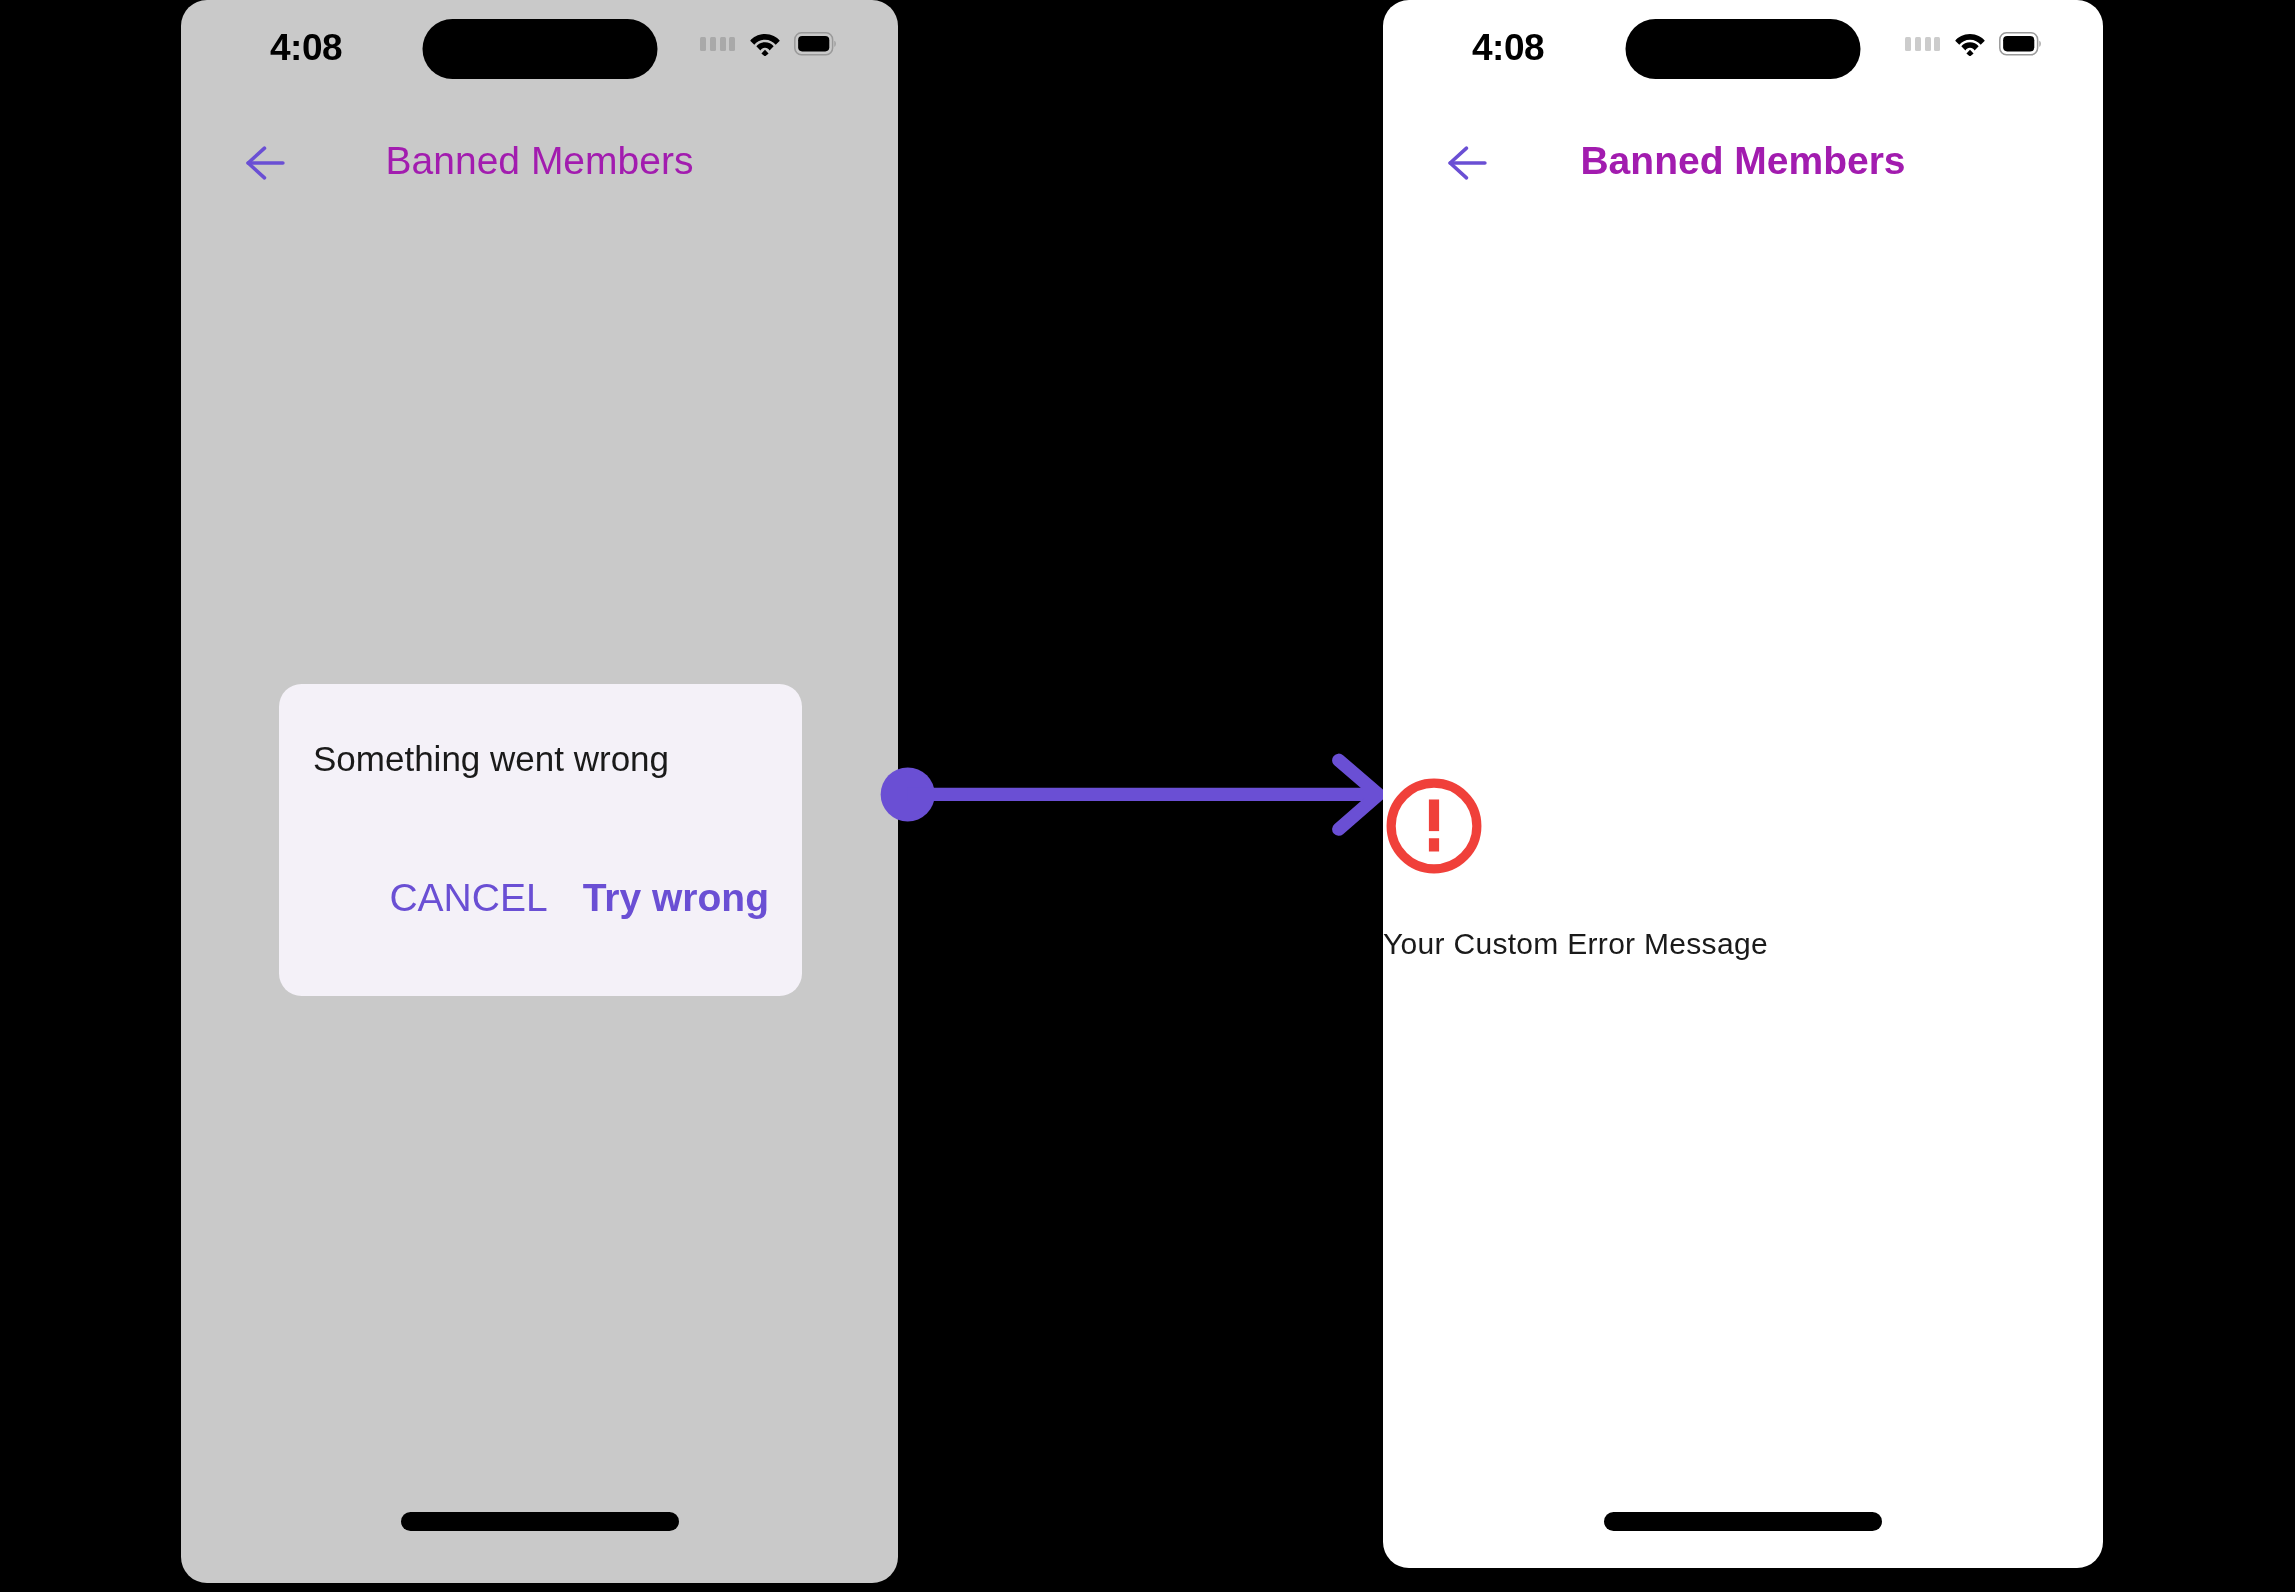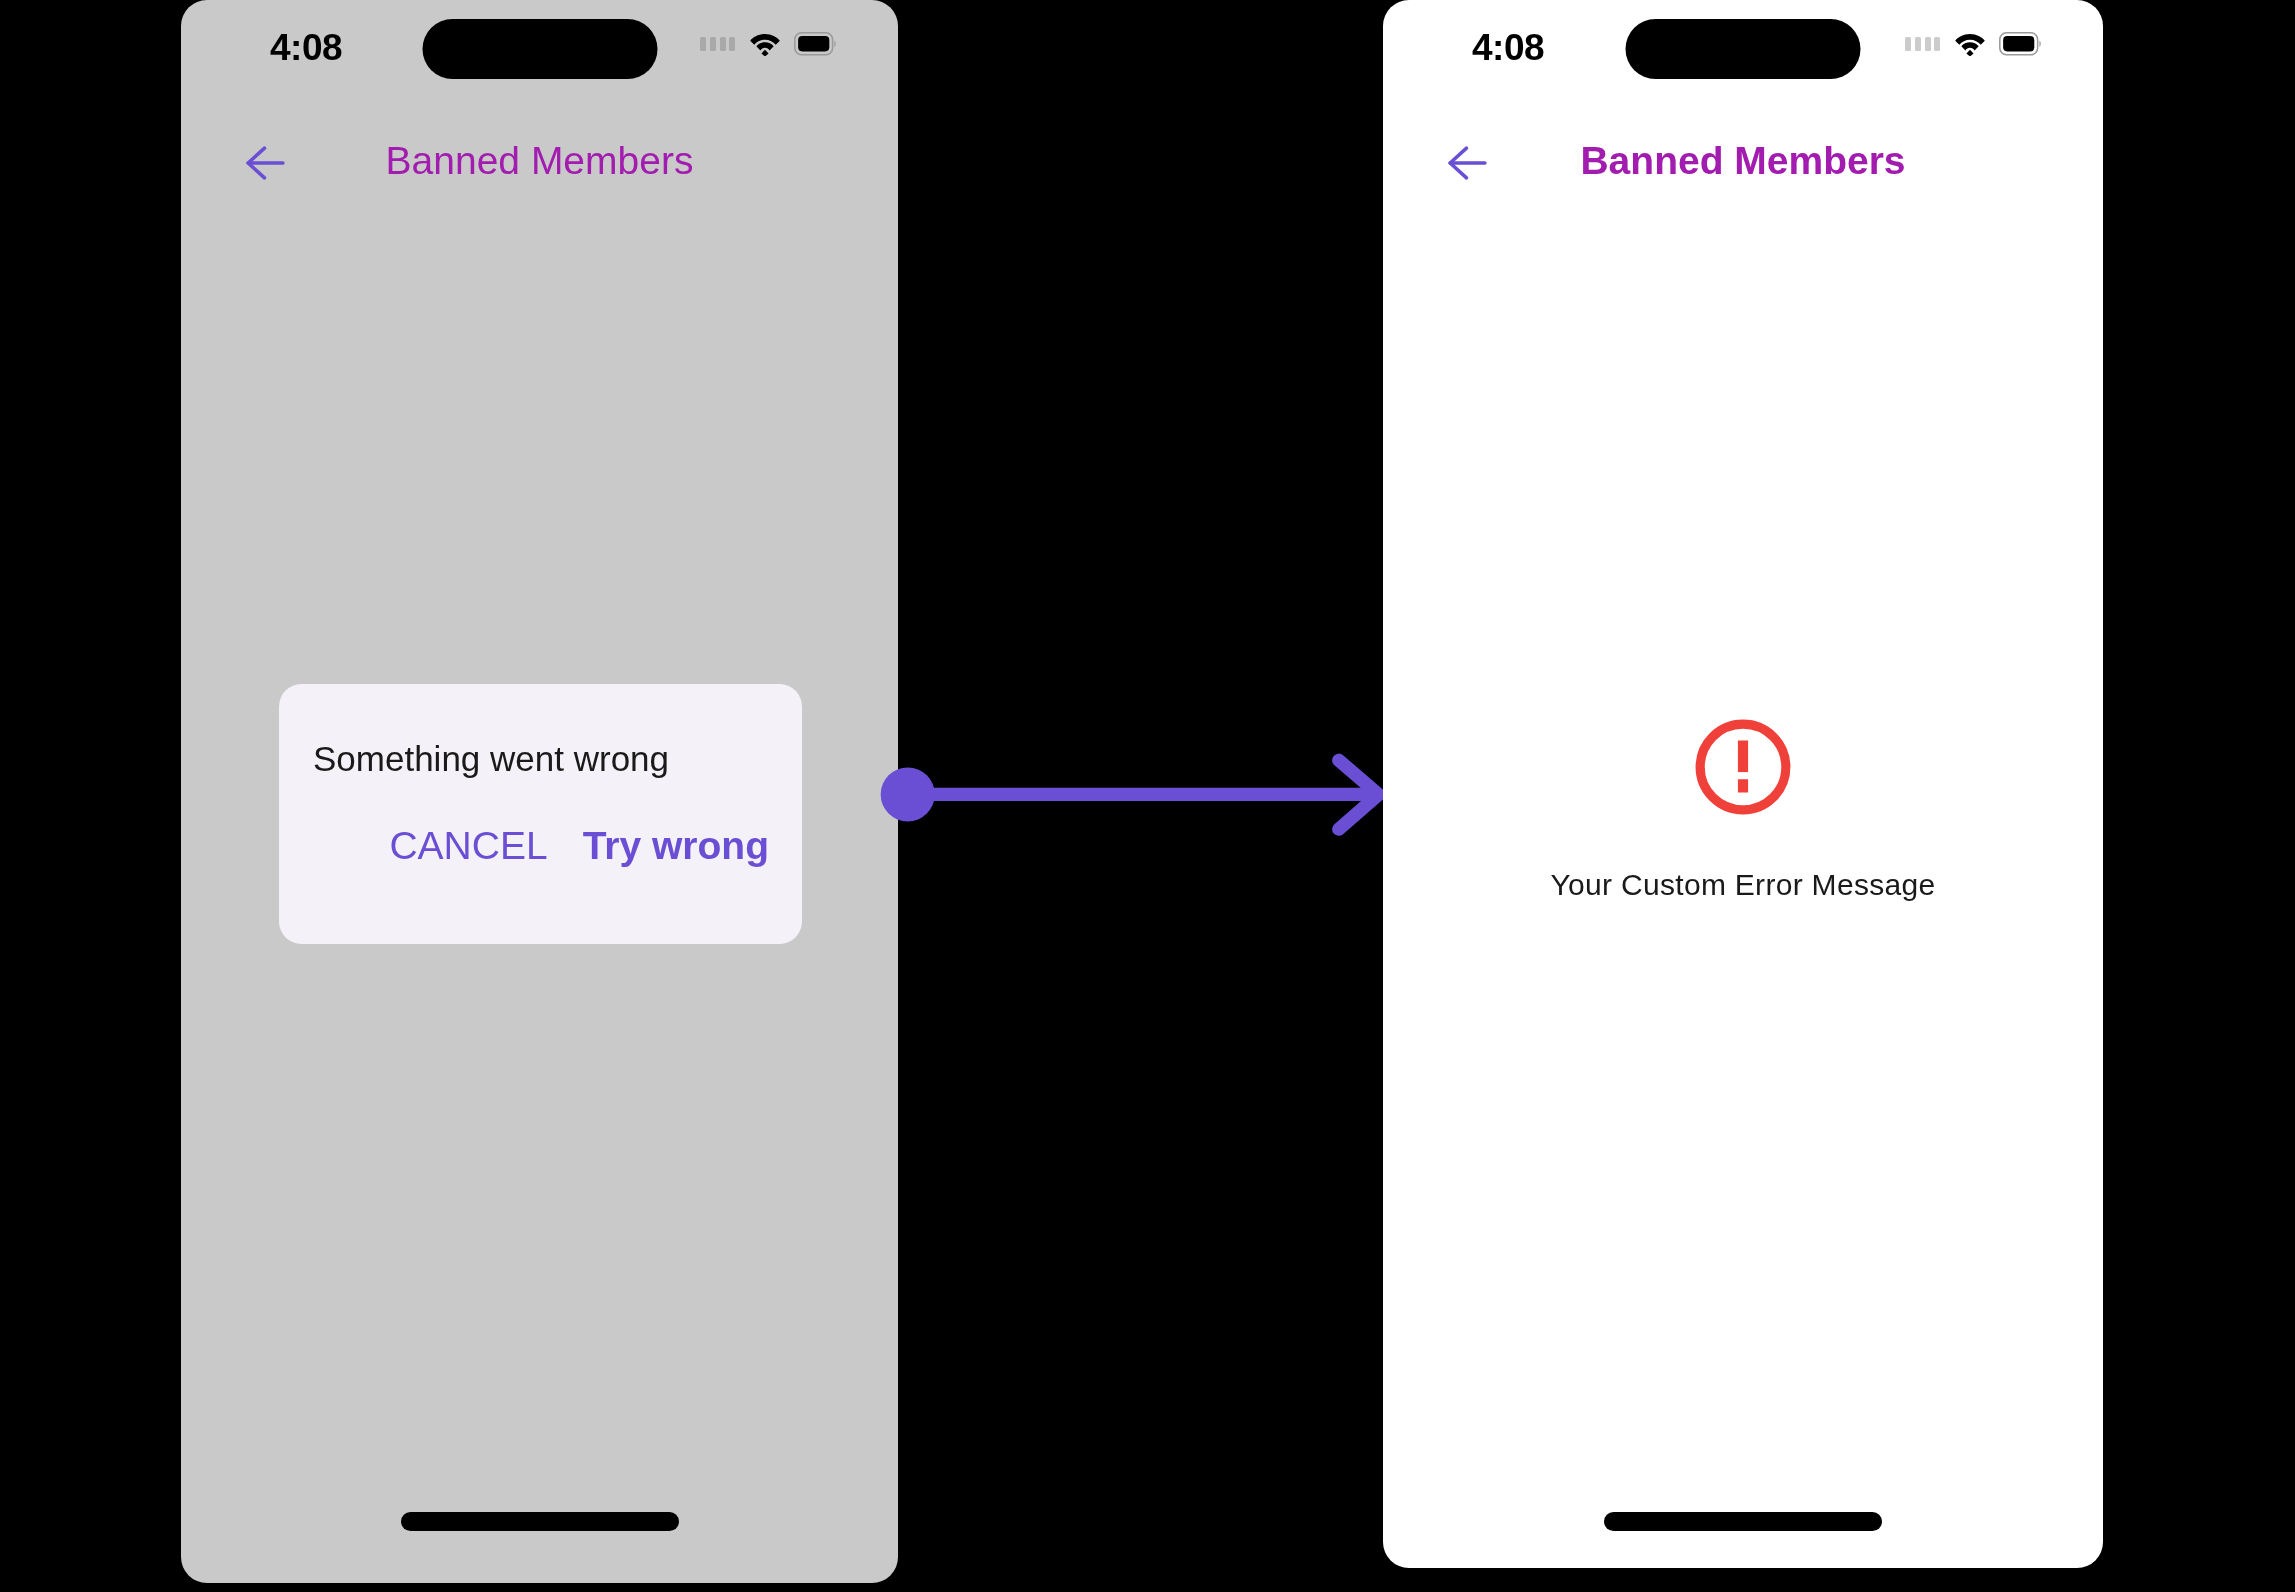--- a/index.html
+++ b/index.html
@@ -118,21 +118,21 @@
     line-height: 56px;
   }
   #phone-right .nav-title { font-weight: 700; }
 
   
   .dialog {
     position: absolute;
     left: 98px;
     top: 684px;
     width: 523px;
-    height: 260px;
+    height: 312px;
     background: #F4F1F8;
     border-radius: 22.5px;
   }
   .dialog-title {
     position: absolute;
     left: 34px;
     top: 55px;
     font-size: 35px;
     color: #1A1A1A;
   }
@@ -149,25 +149,25 @@
     color: #6A4FD4;
     font-weight: 500;
     white-space: nowrap;
   }
   .dialog-btn.primary { font-weight: 700; }
 
   
   .error-state {
     position: absolute;
     left: 0;
-    top: 716px;
+    top: 775px;
     width: 100%;
     display: flex;
     flex-direction: column;
-    align-items: center;
+    align-items: flex-start;
   }
   .error-icon { display: block; }
   .error-message {
     margin-top: 50px;
     font-size: 30px;
     color: #1A1A1A;
     letter-spacing: 0.3px;
   }
 
   

